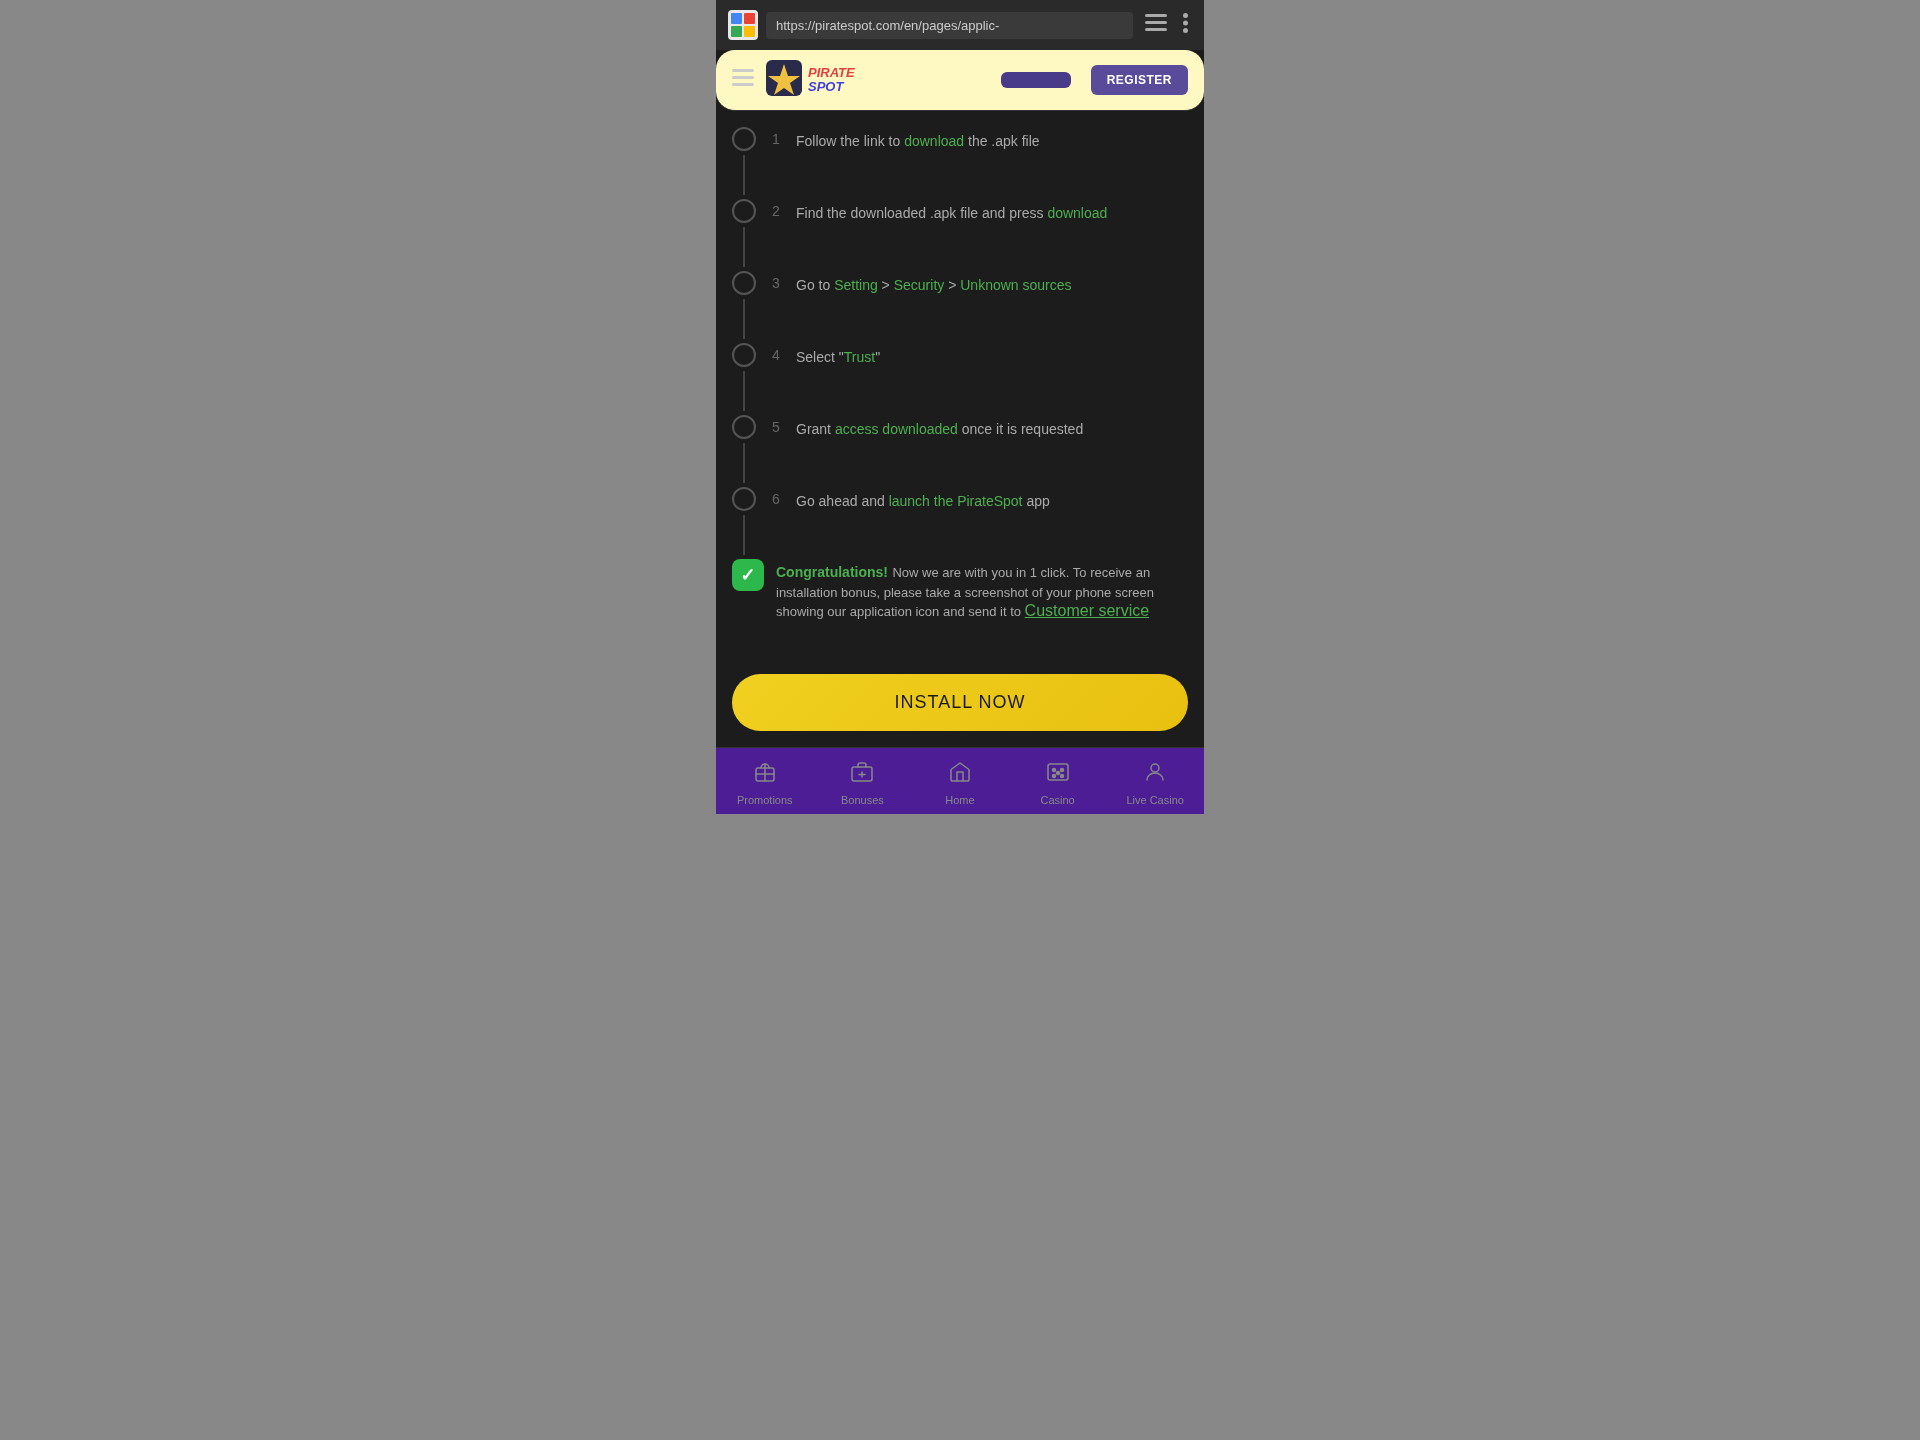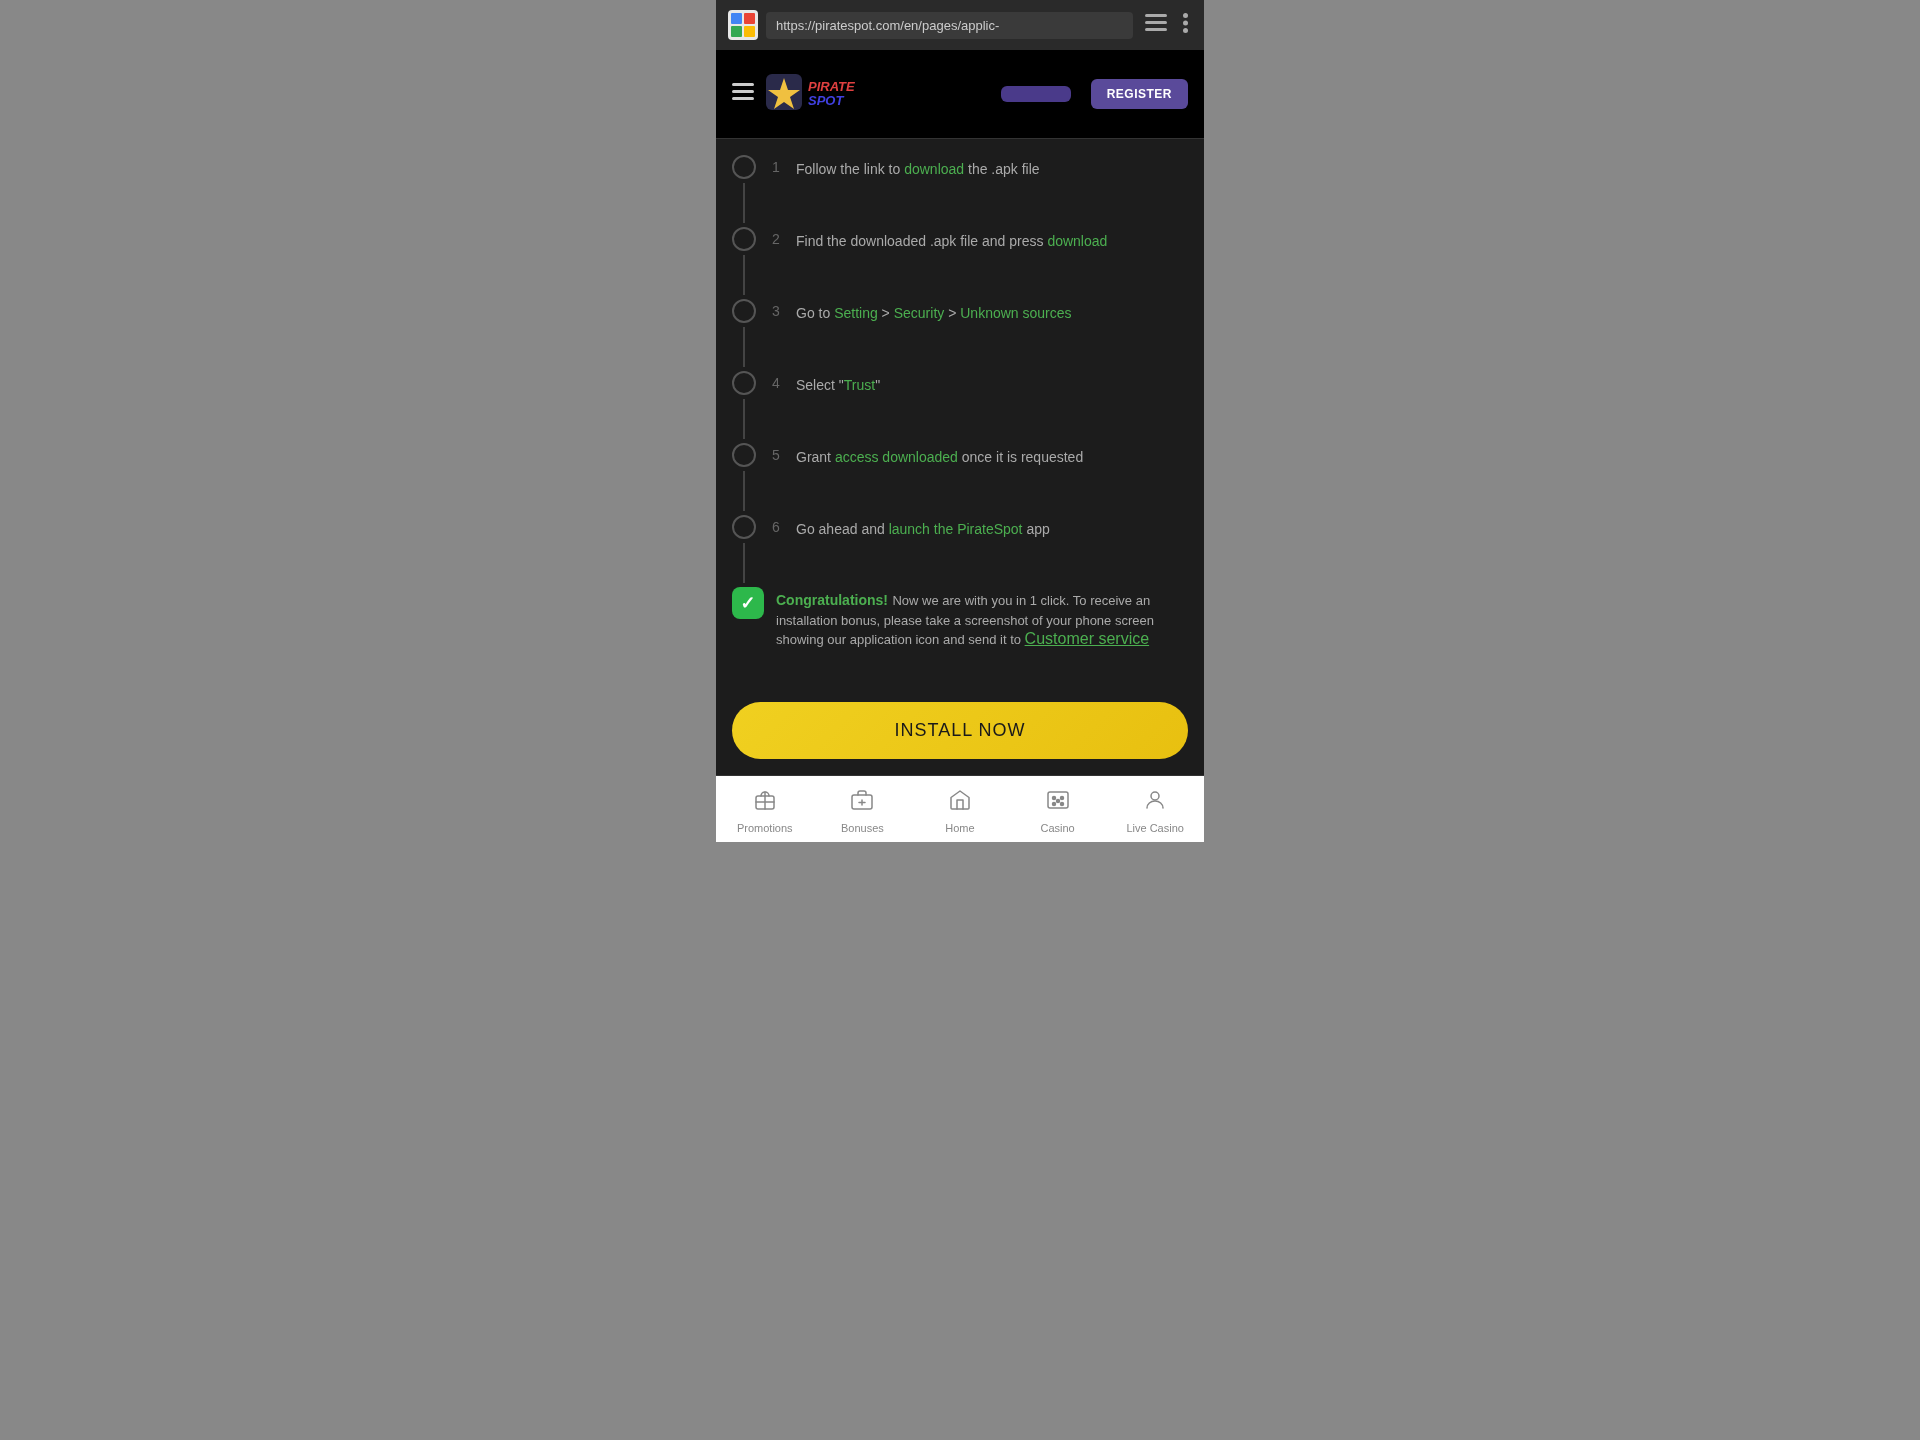--- a/index.html
+++ b/index.html
@@ -55,27 +55,28 @@
     }
     .browser-dots-icon {
       color: #ccc;
       font-size: 18px;
       cursor: pointer;
       padding: 4px;
     }
 
     
     .site-header {
-      background: #000000;
-      padding: 24px 16px;
+      background: #fef9c3;
+      padding: 10px 16px;
       display: flex;
       align-items: center;
       justify-content: space-between;
       border-bottom: 1px solid #333;
       min-height: 60px;
+      border-radius: 19px;
     }
     .header-left {
       display: flex;
       align-items: center;
       gap: 12px;
     }
     .hamburger-icon {
       color: #ccc;
       font-size: 20px;
       cursor: pointer;
@@ -208,21 +209,21 @@
       border-radius: 30px;
       font-size: 18px;
       font-weight: normal;
       cursor: pointer;
       letter-spacing: 1px;
       text-transform: uppercase;
     }
 
     
     .bottom-nav {
-      background: #ffffff;
+      background: #4c1d95;
       border-top: 1px solid #333;
       display: flex;
       justify-content: space-around;
       padding: 8px 0 4px;
     }
     .nav-item {
       display: flex;
       flex-direction: column;
       align-items: center;
       gap: 4px;

